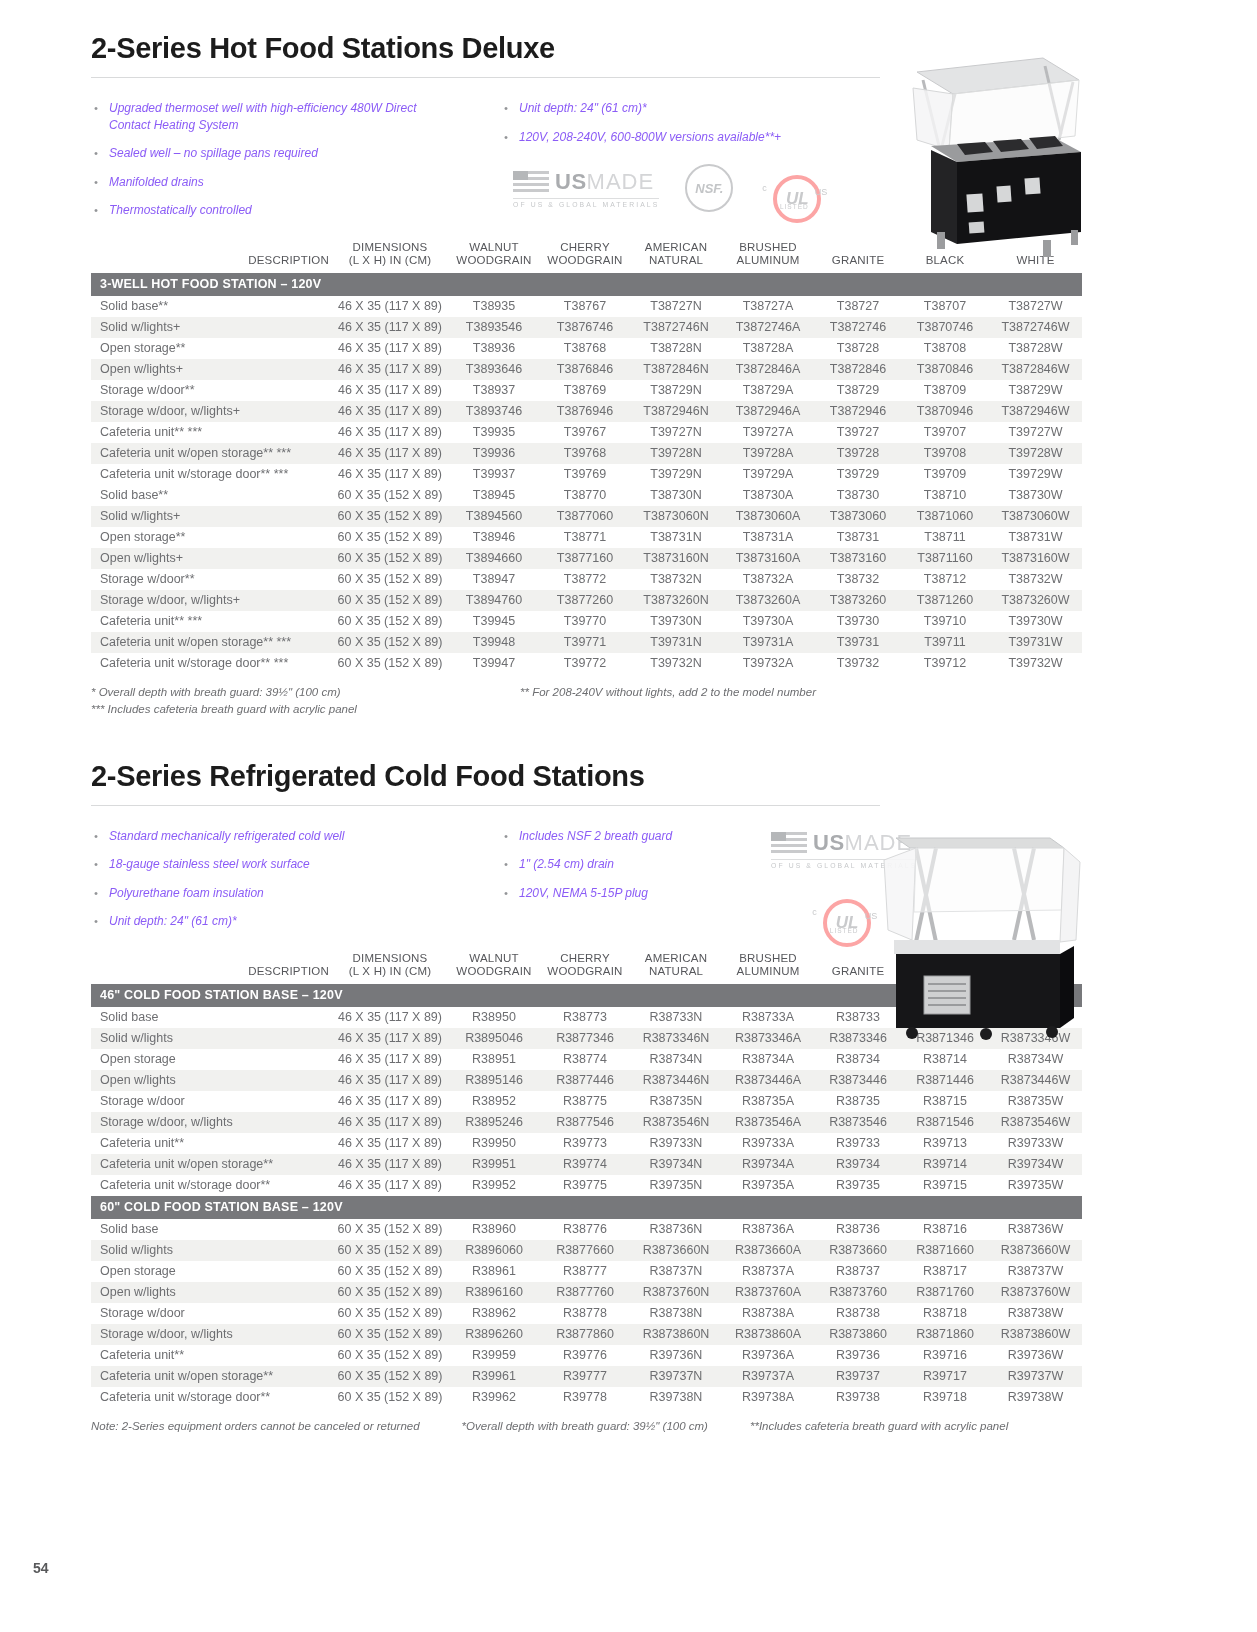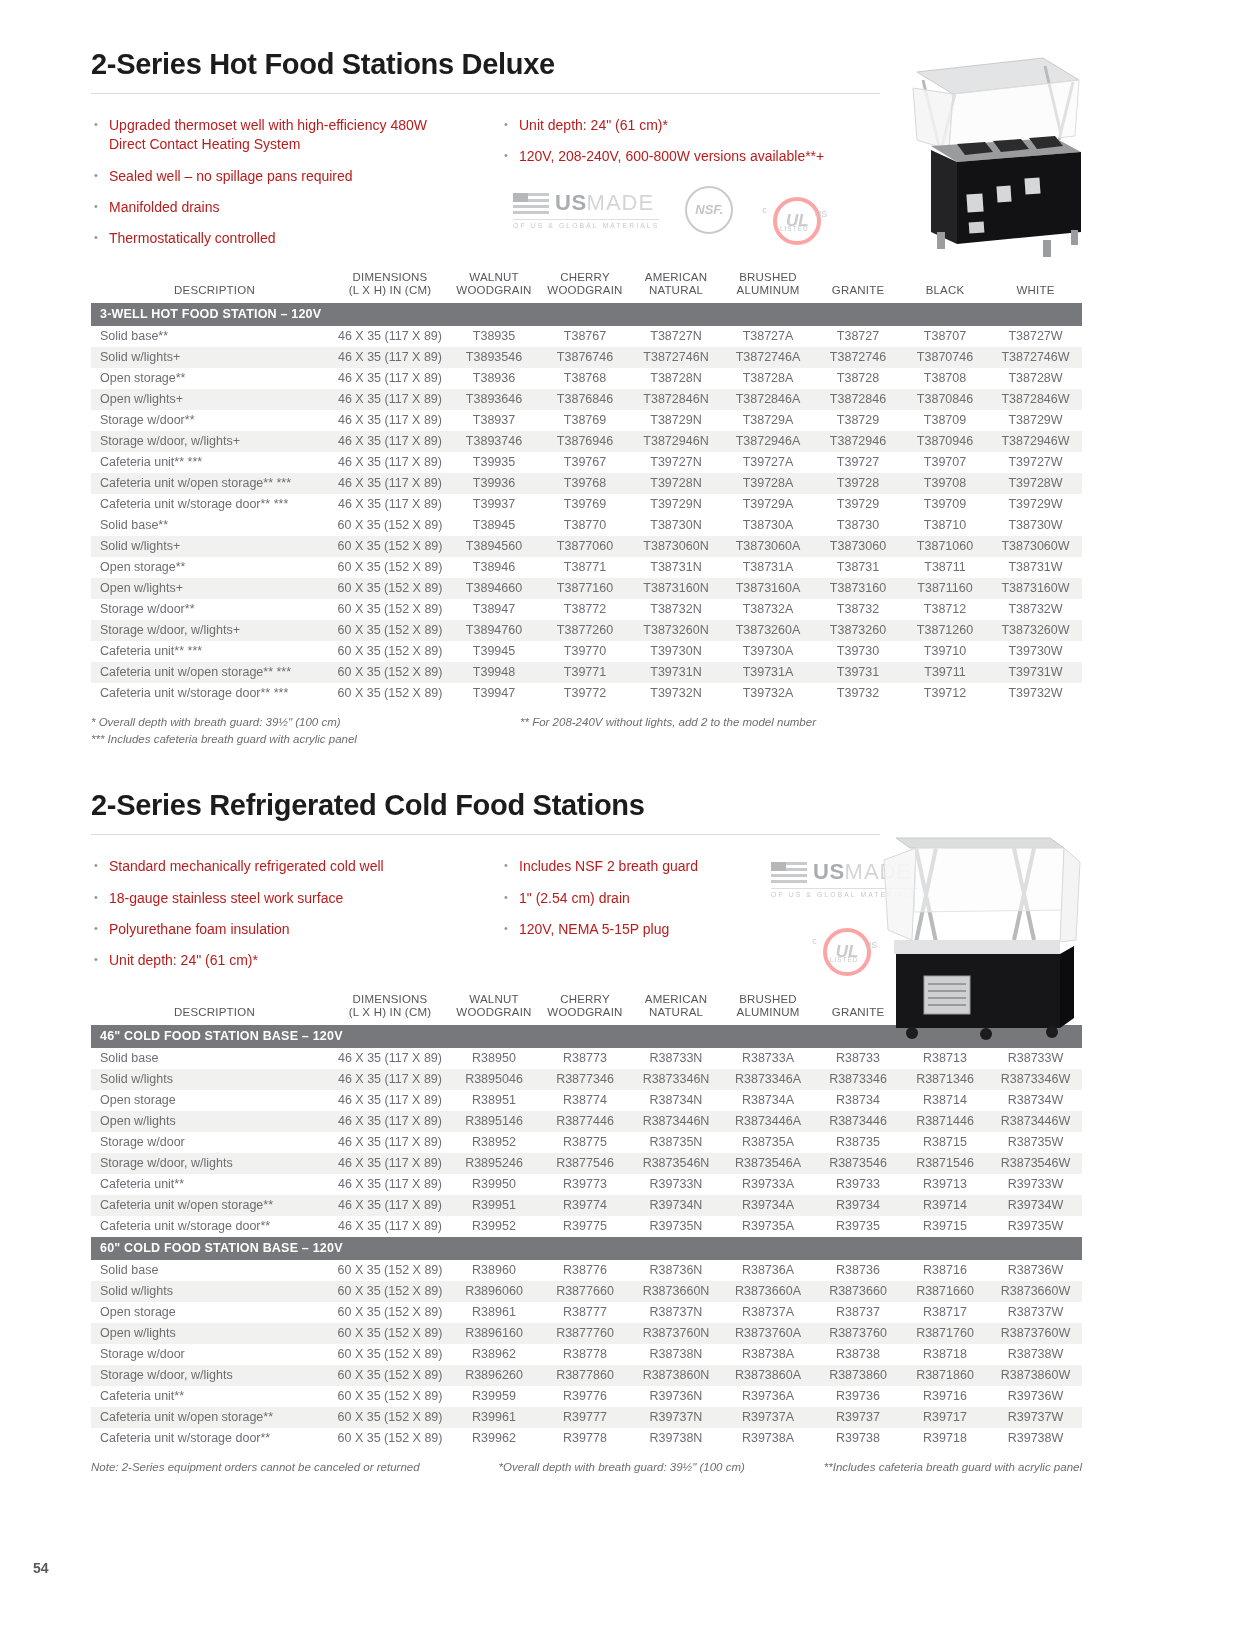--- a/index.html
+++ b/index.html
@@ -1,29 +1,29 @@
 <!DOCTYPE html>
 <html><head>
 <meta charset="utf-8">
 <style>
   html,body{margin:0;padding:0;background:#ffffff;}
   .page{position:relative;width:1257px;height:1632px;background:#fff;overflow:hidden;
         font-family:"Liberation Sans", sans-serif;}
   .content{position:absolute;left:91px;top:0;width:991px;}
 
   .section-title{margin:0;font-size:29px;font-weight:bold;color:#1c1c1c;letter-spacing:-0.3px;}
-  .t1{padding-top:48px;}
+  .t1{padding-top:32px;}
   .t2{margin-top:42px;}
   .rule{border:none;border-top:1px solid #d9dadb;margin:12px 0 0 0;width:789px;}
 
   .features{display:flex;margin-top:22px;align-items:flex-start;}
   .fcol1{width:368px;}
   .fcol2{width:372px;margin-left:42px;}
   .fcol3{margin-left:30px;padding-top:2px;}
-  .bullet{position:relative;padding-left:18px;color:#b91c1c;font-size:14px;line-height:1.38;margin-bottom:12px;}
+  .bullet{position:relative;padding-left:18px;color:#8b5cf6;font-size:12px;line-height:1.38;margin-bottom:12px;font-style:italic;}
   .bullet::before{content:"•";position:absolute;left:3px;top:1px;color:#939598;font-size:11px;}
 
   .badges{display:flex;align-items:center;gap:26px;margin-top:14px;margin-left:12px;}
   .badges-stack{display:flex;flex-direction:column;align-items:center;gap:14px;}
   .usmade{color:#c6c8ca;}
   .usmade-top{display:flex;align-items:center;gap:6px;}
   .usmade-us{font-size:22px;font-weight:bold;color:#aaacaf;letter-spacing:0.5px;}
   .usmade-made{font-size:22px;color:#d4d5d7;letter-spacing:1px;}
   .usmade-sub{font-size:6.8px;letter-spacing:2.1px;color:#c6c8ca;margin-top:3px;border-top:1px solid #dddedf;padding-top:2px;}
   .nsf-badge{width:44px;height:44px;border-radius:50%;border:2.5px solid #c9cacc;color:#c3c5c7;
@@ -31,31 +31,31 @@
   .ul-badge{position:relative;width:70px;height:58px;color:#c9cacc;}
   .ul-circle{position:absolute;left:14px;top:16px;width:40px;height:40px;border-radius:50%;border:4px solid #fca5a5;
              display:flex;align-items:center;justify-content:center;font-size:17px;font-weight:bold;font-style:italic;}
   .ul-c{position:absolute;left:3px;top:24px;font-size:9px;}
   .ul-us{position:absolute;right:2px;top:28px;font-size:9px;}
   .ul-listed{position:absolute;left:0;right:0;top:44px;text-align:center;font-size:6.5px;letter-spacing:1px;}
 
   table.spec{border-collapse:collapse;width:991px;table-layout:fixed;margin-top:10px;}
   .spec th{font-size:11.5px;color:#56575b;font-weight:normal;text-align:center;vertical-align:bottom;
            padding:0 2px 6px 2px;line-height:1.15;letter-spacing:0.2px;white-space:nowrap;}
-  .spec th.desc{text-align:center;padding-left:9px;}
+  .spec th.desc{text-align:right;padding-left:9px;}
   .spec td{font-size:12.5px;color:#6d6e71;text-align:center;white-space:nowrap;overflow:hidden;
            padding:2px 2px;line-height:17px;}
   .spec td.desc{text-align:left;padding-left:9px;}
   .spec tr.alt td{background:#f1f1ef;}
   .spec tr.sec-row td{background:#77787b;color:#ffffff;font-weight:bold;font-size:12.5px;
                       text-align:left;padding:3px 9px;letter-spacing:0.2px;}
 
   .footnotes{margin-top:10px;display:grid;grid-template-columns:429px 1fr;
              font-size:11.5px;font-style:italic;color:#6d6e71;line-height:1.45;}
-  .bottom-note{margin-top:12px;display:flex;gap:42px;font-size:11.5px;font-style:italic;color:#6d6e71;justify-content:space-between;}
+  .bottom-note{margin-top:12px;display:flex;gap:42px;font-size:11.5px;font-style:italic;color:#6d6e71;}
 
   .page-num{position:absolute;left:33px;top:1560px;font-size:14px;font-weight:bold;color:#58595b;}
 
   .product-img{position:absolute;}
   .hot-img{left:893px;top:30px;}
   .cold-img{left:866px;top:790px;}
 </style>
 </head>
 <body>
 

